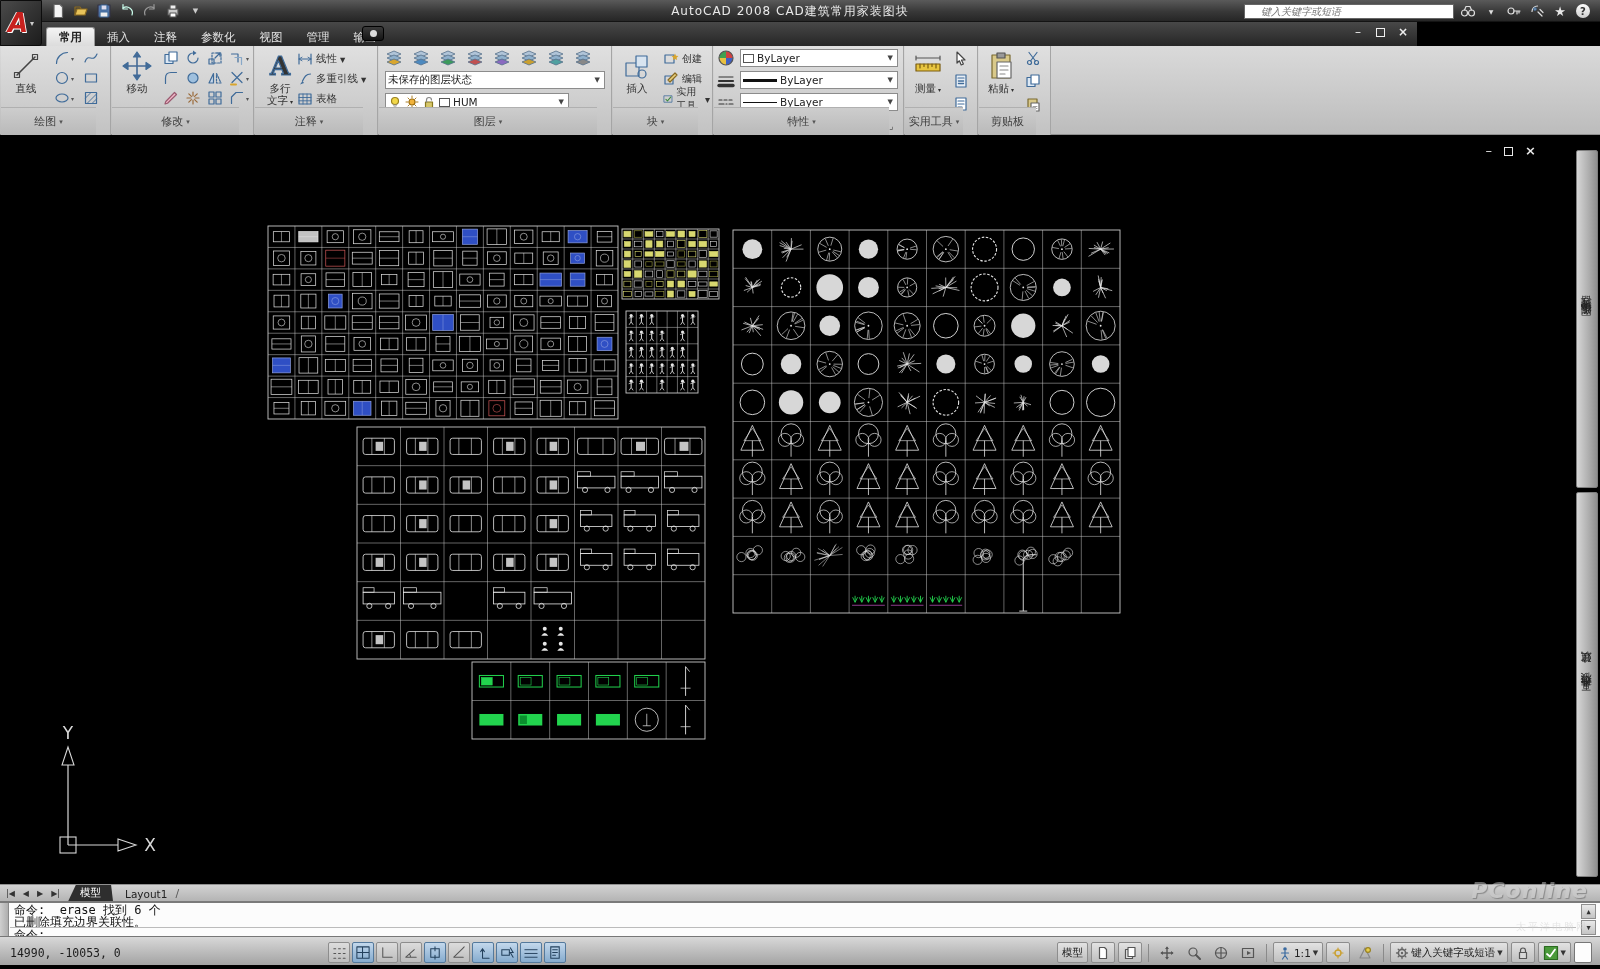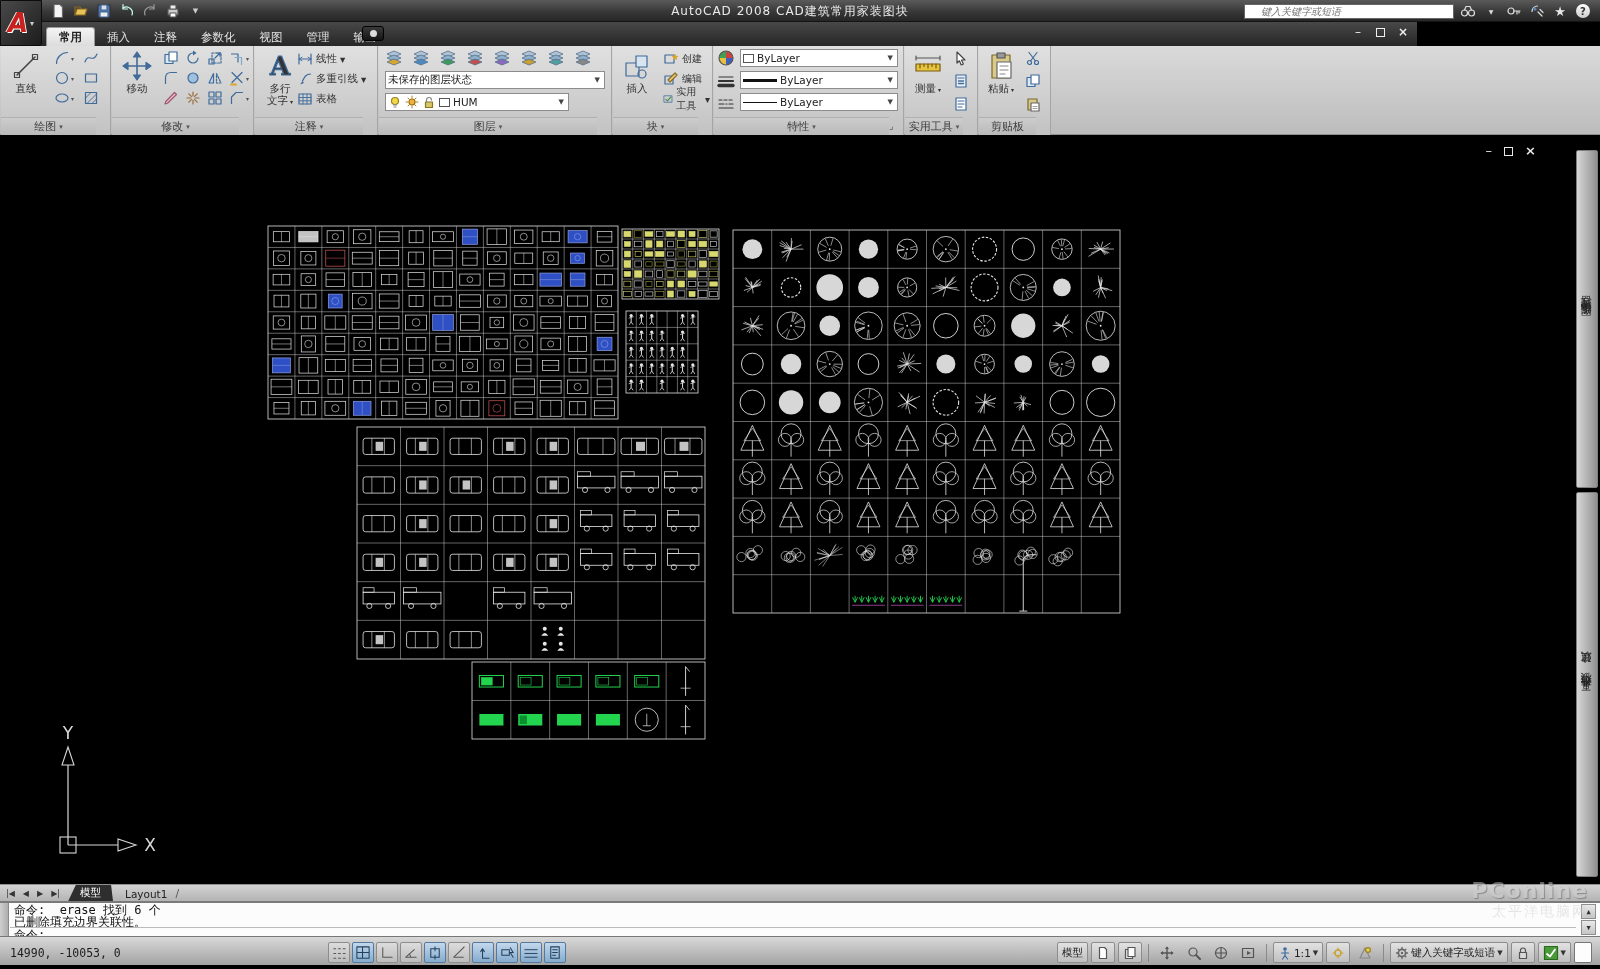--- a/index.html
+++ b/index.html
@@ -40,21 +40,21 @@
 .rec::after{content:"";width:7px;height:7px;border-radius:50%;background:#ddd}
 #winbtns{position:absolute;right:6px;top:3px;display:flex;gap:10px;align-items:center}
 #winbtns span{color:#efefef;font-size:12px;width:16px;text-align:center;cursor:pointer;line-height:14px}
 #winbtns .wrest{display:inline-block;width:9px;height:9px;border:1.5px solid #efefef}
 
 
 #ribbon{position:absolute;left:0;top:46px;width:1600px;height:89px;
   background:linear-gradient(#dadada,#c7c7c7 65%,#bcbcbc);border-bottom:1px solid #8f8f8f}
 .panel{position:absolute;top:0;height:89px;border-right:1px solid #a5a5a5;
   background:linear-gradient(#e0e0e0,#cecece 62%,#c2c2c2)}
-.panel-label{position:absolute;bottom:0;left:0;right:14px;height:18px;display:flex;align-items:center;
+.panel-label{position:absolute;bottom:0;left:0;right:14px;height:28px;display:flex;align-items:center;
   justify-content:center;gap:3px;font-size:11px;color:#3c3c3c;cursor:pointer;
   background:linear-gradient(#cdcdcd,#b9b9b9);border-top:1px solid #b0b0b0}
 .panel-label .dd{font-size:7px;color:#555}
 .bigbtn{position:absolute;left:2px;top:2px;width:46px;height:66px;display:flex;flex-direction:column;
   align-items:center;justify-content:flex-start;gap:1px;border-radius:3px;cursor:pointer;padding-top:3px}
 .blabel{font-size:10.5px;color:#333;line-height:1.15;text-align:center}
 .toolgrid{position:absolute;display:grid;gap:2px 1px}
 .tg{display:flex;align-items:center;gap:1px;padding:1px;border-radius:2px;cursor:pointer}
 .tg .dd{font-size:6px;color:#555}
 .i{display:inline-flex;align-items:center;justify-content:center}
@@ -114,23 +114,23 @@
   border:1px solid #8d8d8d;border-radius:2px;background:linear-gradient(#e2e2e2,#bfbfbf);
   font-size:10.5px;color:#222;cursor:pointer;white-space:nowrap}
 .sbtn.flat{border-color:transparent;background:transparent}
 .ssep{width:1px;height:18px;background:#8a8a8a;margin:0 3px}
 .dd7{font-size:7px;color:#333}
 #cleanscr{width:18px;height:21px;background:#fdfdfd;border:1px solid #777;border-radius:2px;cursor:pointer}
 
 
 #watermark{position:absolute;left:1388px;top:880px;width:200px;pointer-events:none;z-index:40;
   color:#cfcfcf;opacity:.5;text-align:right;line-height:1}
-#watermark .w1{font-size:22px;font-weight:bold;letter-spacing:1px;
+#watermark .w1{font-size:22px;font-weight:bold;font-style:italic;letter-spacing:1px;
   text-shadow:1px 1px 1px #555}
-#watermark .w2{font-size:14px;display:block;margin-top:2px;letter-spacing:2px}
+#watermark .w2{font-size:10px;display:block;margin-top:20px;letter-spacing:2px}
 </style>
 </head>
 <body>
 
 <div id="app">
 
   <div id="titlebar">
     <div id="qat">
       <span class="qbtn i">
           <svg width="16" height="16" viewBox="0 0 16 16">

